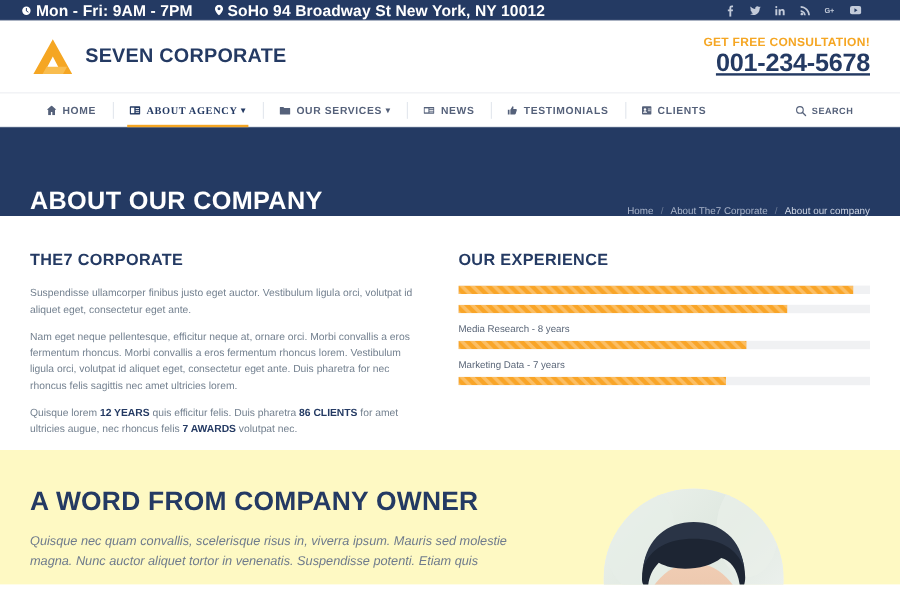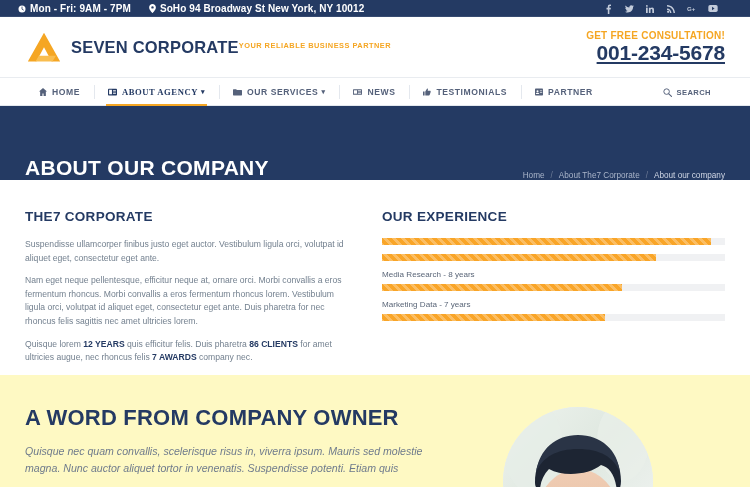--- a/index.html
+++ b/index.html
@@ -26,21 +26,21 @@
     width: 700px;
     margin: 0 auto;
     display: flex;
     align-items: center;
     height: 17px;
   }
   .tb-item {
     display: flex;
     align-items: center;
     color: #ffffff;
-    font-size: 10px;
+    font-size: 13px;
     font-weight: bold;
     letter-spacing: .1px;
     margin-right: 18px;
     white-space: nowrap;
   }
   .tb-item .ic { margin-right: 4px; display:flex; align-items:center; }
   .tb-spacer { flex: 1; }
   .socials { display: flex; align-items: center; gap: 11px; }
   .socials .s {
     color: #c3cbda;
@@ -285,21 +285,20 @@
     <div class="logorow-inner">
       <div class="brand">
         <span class="brand-mark">
           <svg viewBox="0 0 44 40" width="38" height="34">
             <path d="M22 2 L41 36 L31 36 L22 19 L13 36 L3 36 Z" fill="#f5a623"></path>
             <path d="M16 29 L36 29 L32 36 L12 36 Z" fill="#f9bd4f"></path>
           </svg>
         </span>
         <span class="brand-txt">
           <span class="brand-name">SEVEN CORPORATE</span>
-          <span class="brand-tag">YOUR RELIABLE BUSINESS PARTNER</span>
         </span>
       </div>
       <div class="callbox">
         <div class="call-label">GET FREE CONSULTATION!</div>
         <div class="call-num">001-234-5678</div>
       </div>
     </div>
   </div>
 
   <div class="navbar">
@@ -357,21 +356,21 @@
       <div class="navitem">
         <span class="nic">
           <svg width="8" height="8" viewBox="0 0 14 12">
               <rect x="0" y="0" width="14" height="12" rx="1.3" fill="currentColor"></rect>
               <circle cx="4.4" cy="4.6" r="1.8" fill="#fff"></circle>
               <path d="M1.5 9.6c0-1.6 1.3-2.3 2.9-2.3s2.9.7 2.9 2.3z" fill="#fff"></path>
               <rect x="8.6" y="3.4" width="4" height="1.1" fill="#fff"></rect>
               <rect x="8.6" y="6" width="4" height="1.1" fill="#fff"></rect>
             </svg>
         </span>
-        <span>PARTNER</span>
+        <span>CLIENTS</span>
       </div>
       <div class="nav-spacer"></div>
       <div class="navitem search">
         <span class="nic">
           <svg width="9" height="9" viewBox="0 0 14 14">
               <circle cx="5.6" cy="5.6" r="4.3" stroke="currentColor" stroke-width="1.5" fill="none"></circle>
               <path d="M9 9l4.2 4.2" stroke="currentColor" stroke-width="1.7" stroke-linecap="round"></path>
             </svg>
         </span>
         <span>SEARCH</span>
@@ -391,21 +390,21 @@
       </div>
     </div>
   </div>
 
   <div class="main">
     <div class="main-inner">
       <div class="col-left">
         <h2 class="sec">THE7 CORPORATE</h2>
         <p>Suspendisse ullamcorper finibus justo eget auctor. Vestibulum ligula orci, volutpat id aliquet eget, consectetur eget ante.</p>
         <p>Nam eget neque pellentesque, efficitur neque at, ornare orci. Morbi convallis a eros fermentum rhoncus. Morbi convallis a eros fermentum rhoncus lorem. Vestibulum ligula orci, volutpat id aliquet eget, consectetur eget ante. Duis pharetra for nec rhoncus felis sagittis nec amet ultricies lorem.</p>
-        <p><span>Quisque lorem </span><b>12 YEARS</b><span> quis efficitur felis. Duis pharetra </span><b>86 CLIENTS</b><span> for amet ultricies augue, nec rhoncus felis </span><b>7 AWARDS</b><span> company nec.</span></p>
+        <p><span>Quisque lorem </span><b>12 YEARS</b><span> quis efficitur felis. Duis pharetra </span><b>86 CLIENTS</b><span> for amet ultricies augue, nec rhoncus felis </span><b>7 AWARDS</b><span> volutpat nec.</span></p>
       </div>
 
       <div class="col-right">
         <h2 class="sec">OUR EXPERIENCE</h2>
         <div id="skills">
             <div class="skill">
               <div class="bar-track" style="background: rgb(240, 241, 243);">
                 <div class="bar-fill" style="width: 96%; background-color: rgb(249, 165, 40);"></div>
               </div>
             </div>

